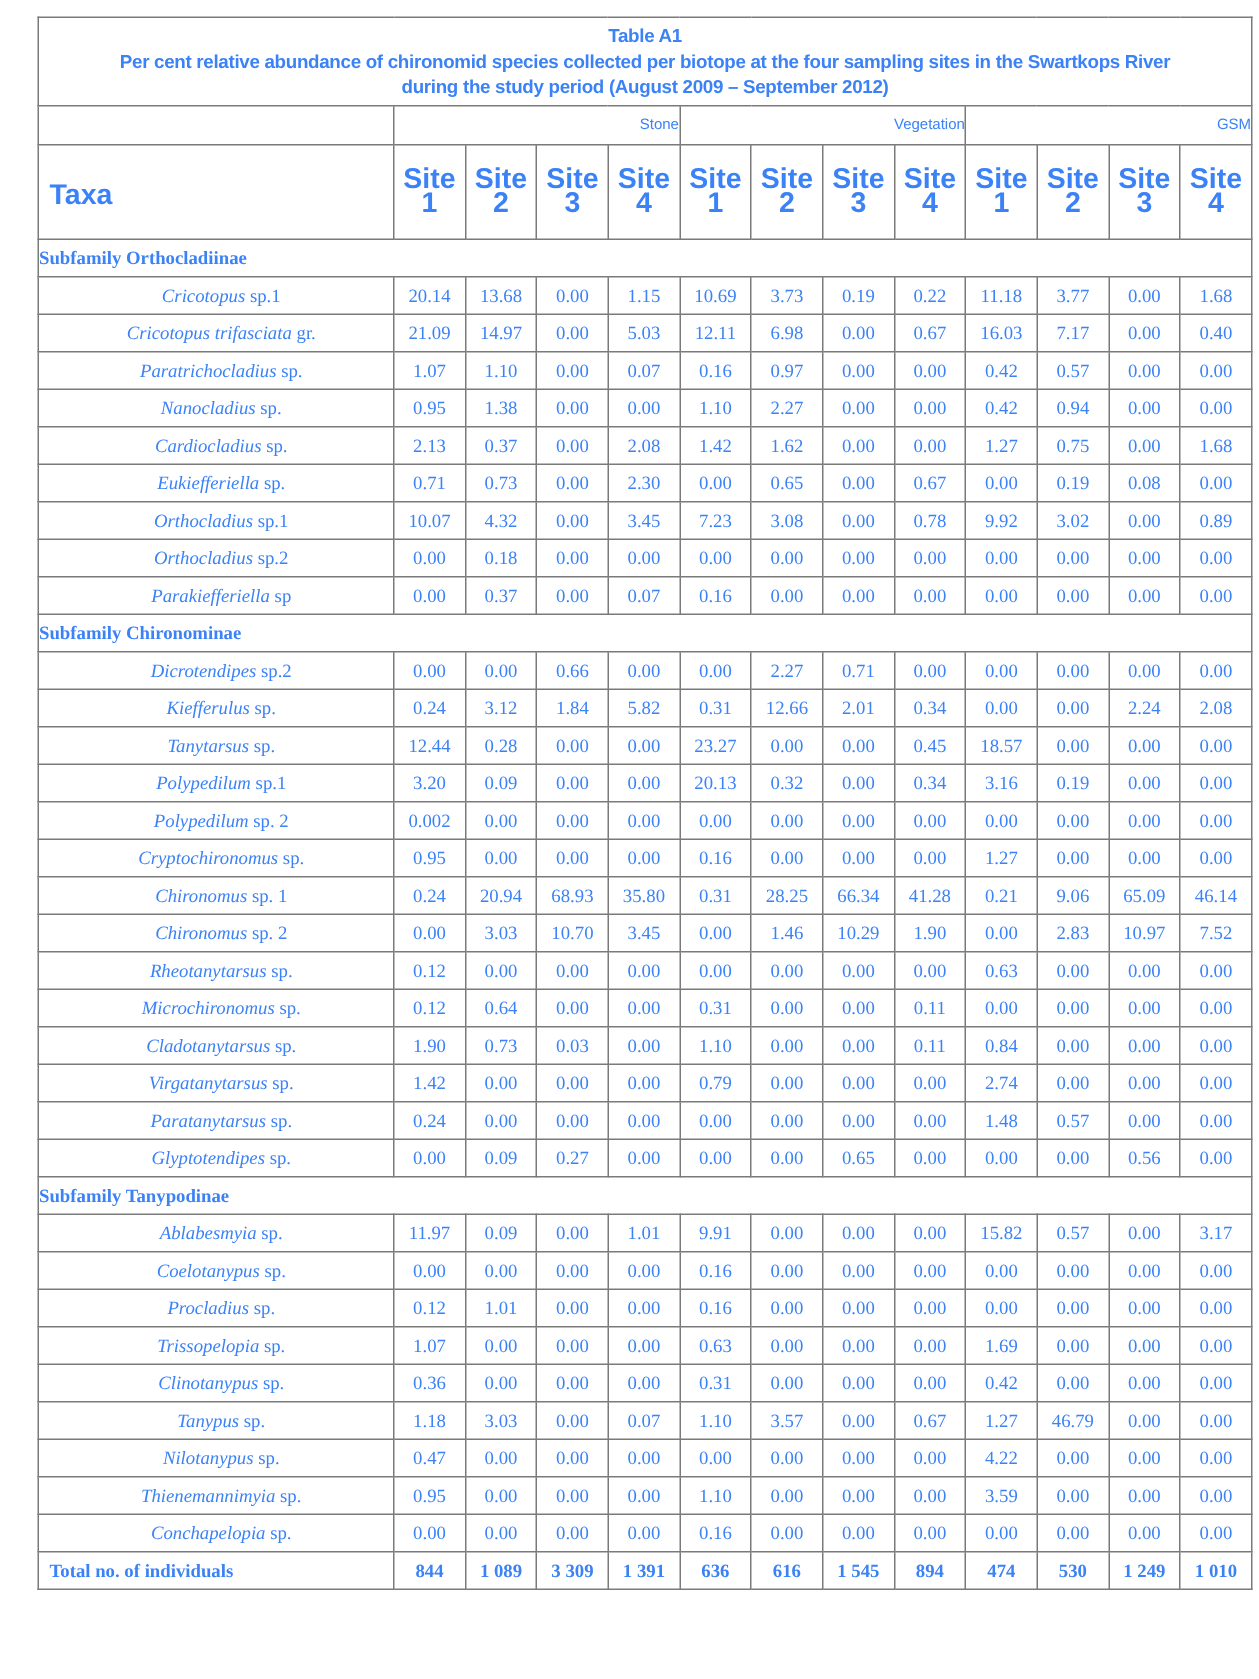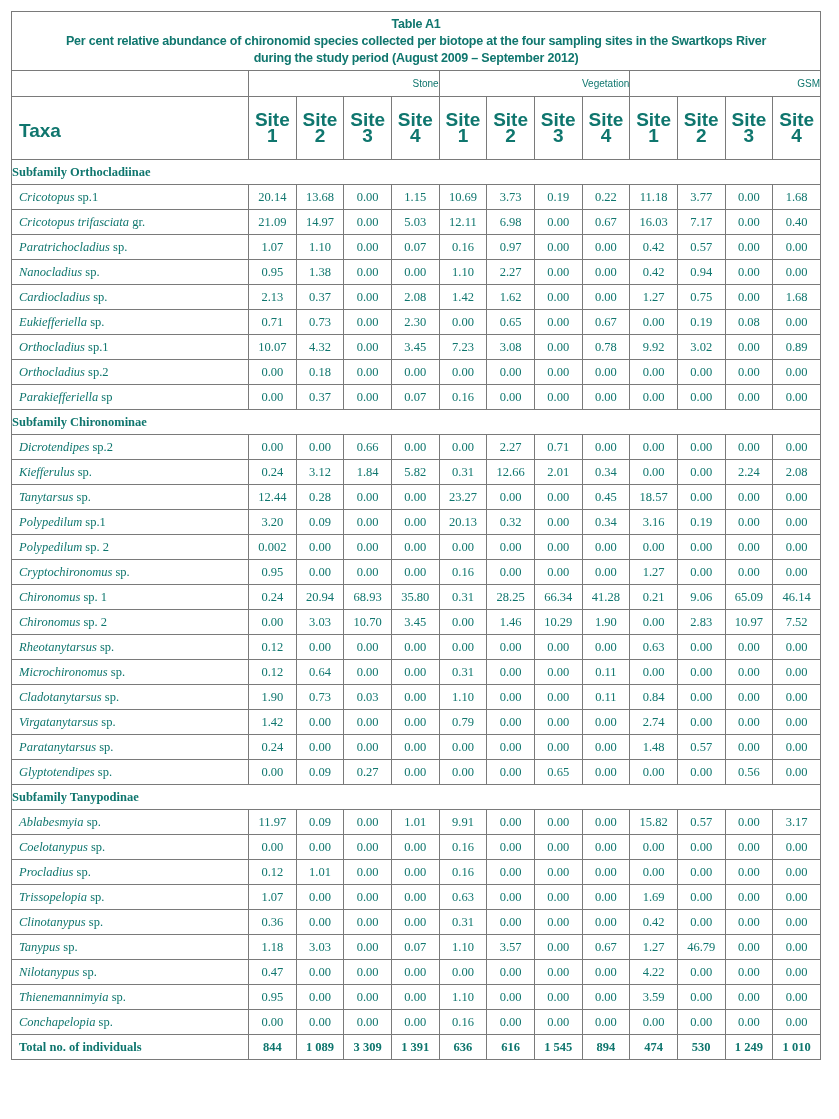--- a/index.html
+++ b/index.html
@@ -1,22 +1,22 @@
 <!DOCTYPE html>
 <html><head>
   <meta charset="utf-8">
   <style>
     html, body { margin: 0; padding: 0; background: #ffffff; }
     body { width: 839px; height: 1119px; position: relative; overflow: hidden; }
     table.main {
-      position: absolute; left: 11px; top: 11px;
+      position: absolute; left: 25px; top: 11px;
       width: 809px;
       border-collapse: collapse;
       table-layout: fixed;
-      color: #0f766e;
+      color: #3b82f6;
     }
     table.main td, table.main th {
       border: 1px solid #7a7a7a;
       padding: 0;
     }
     .title-cell {
       font-family: "Liberation Sans", sans-serif;
       font-weight: bold;
       font-size: 12.5px;
       text-align: center;
@@ -41,21 +41,21 @@
       font-family: "Liberation Serif", serif;
       font-weight: bold; font-size: 12.5px;
       height: 24px; padding-left: 7px;
     }
     .data-row td {
       font-family: "Liberation Serif", serif;
       font-size: 12.5px;
       height: 24px;
       text-align: center;
     }
-    .data-row td.taxon { text-align: left; padding-left: 7px; margin-top: 22px; }
+    .data-row td.taxon { text-align: center; padding-left: 7px; margin-top: 22px; }
     .data-row td.taxon i { font-style: italic; }
     .total-row td {
       font-family: "Liberation Serif", serif;
       font-weight: bold; font-size: 12.5px;
       height: 24px; text-align: center;
     }
     .total-row td.taxon { text-align: left; padding-left: 7px; }
   </style>
 </head>
 <body>

